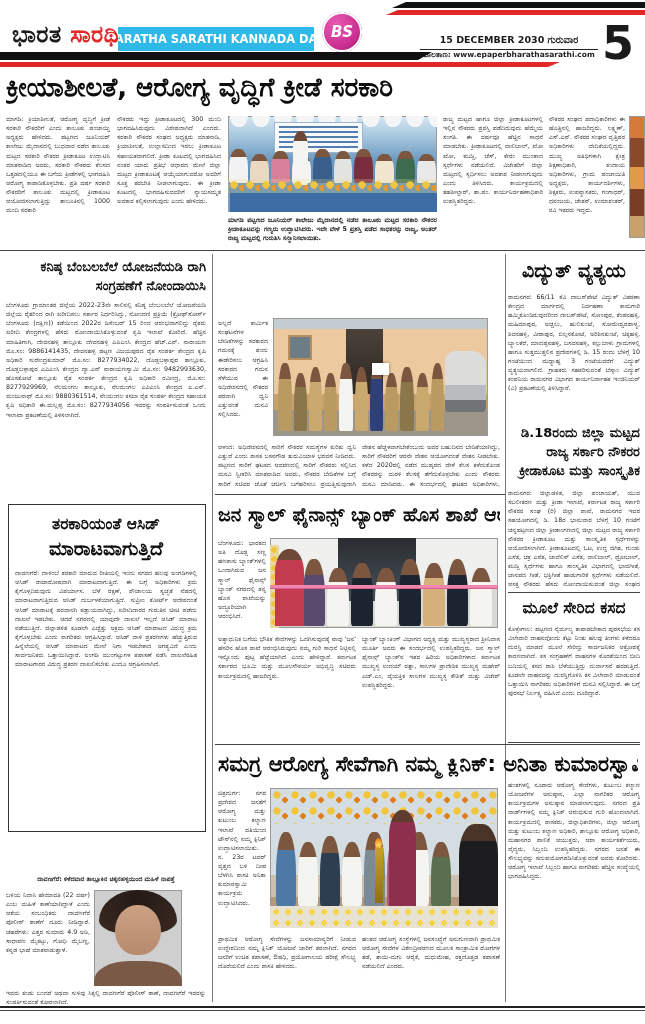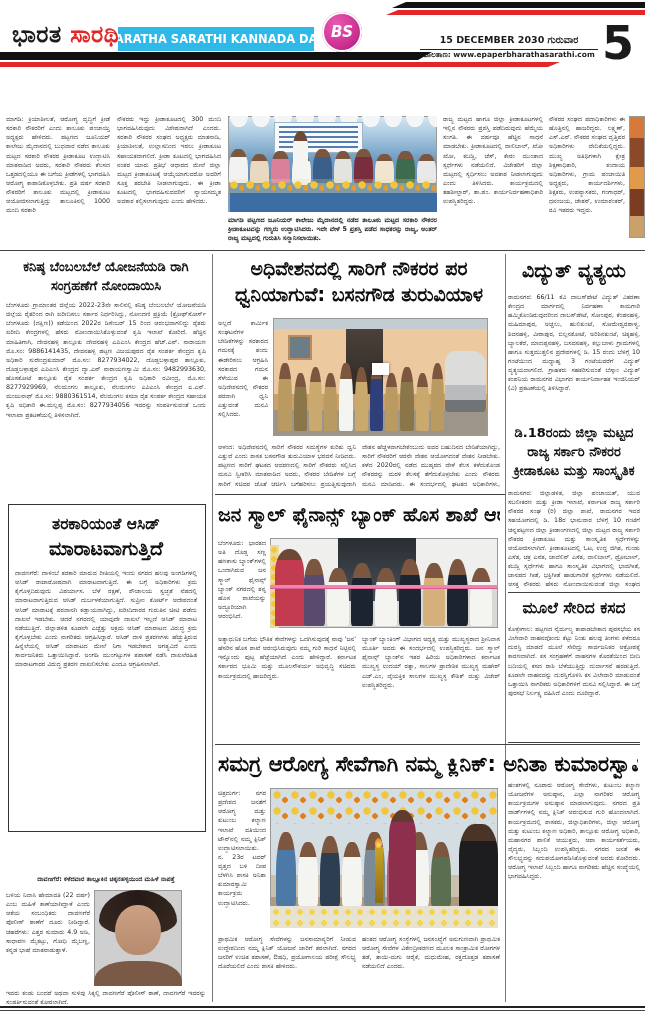--- a/index.html
+++ b/index.html
@@ -16,21 +16,21 @@
          box-shadow:0 0 0 2px #fff inset;}
   .stripe{background:#111;}
   .stripe.red{background:#e12727;}
   .dateline{font-size:9.5px;font-weight:bold;text-align:center;border-bottom:1px solid #222;padding-bottom:3px;white-space:nowrap;}
   .webline{font-size:7.5px;font-weight:bold;text-align:center;white-space:nowrap;color:#222;}
   .pageno{font-size:46px;font-weight:bold;line-height:1;}
   
   .h-lead{font-size:26px;font-weight:bold;white-space:nowrap;overflow:hidden;letter-spacing:0px;color:#0d0d0d;}
   .h-xl{font-size:19px;font-weight:bold;text-align:center;line-height:1.35;overflow:hidden;color:#0d0d0d;}
   .h-lg{font-size:15.5px;font-weight:bold;text-align:center;line-height:1.4;overflow:hidden;color:#0d0d0d;}
-  .h-md{font-size:13px;font-weight:bold;text-align:center;line-height:1.45;overflow:hidden;color:#0d0d0d;}
+  .h-md{font-size:13px;font-weight:bold;text-align:right;line-height:1.45;overflow:hidden;color:#0d0d0d;}
   
   .bt{font-size:6.3px;line-height:1.45;text-align:justify;color:#262626;overflow:hidden;word-break:break-word;}
   .bt.bold{font-weight:bold;}
   .cap{font-size:6.4px;font-weight:bold;line-height:1.4;text-align:justify;color:#222;overflow:hidden;}
   
   .hline{background:#444;height:1px;}
   .hline.thick{height:2px;background:#222;}
   .vline{background:#777;width:1px;}
   .box{border:1.5px solid #333;}
   
@@ -116,20 +116,21 @@
   <div class="abs dateline" style="left:420px;top:34px;width:178px;">15 DECEMBER 2030  ಗುರುವಾರ</div>
   <div class="abs webline" style="left:406px;top:50px;width:206px;">
     <span>ಜಾಲತಾಣ:</span>
     <span>www.epaperbharathasarathi.com</span>
   </div>
   <div class="abs pageno" style="left:602px;top:20px;">5</div>
 
   <div class="abs stripe" style="left:0;top:52px;width:432px;height:8px;clip-path:polygon(0 0,100% 0,calc(100% - 14px) 100%,0 100%);"></div>
   <div class="abs stripe red" style="left:0;top:62px;width:560px;height:5px;clip-path:polygon(0 0,100% 0,calc(100% - 12px) 100%,0 100%);"></div>
 
+  <div class="abs h-lead" style="left:6px;top:72px;width:634px;height:38px;">ಕ್ರೀಯಾಶೀಲತೆ, ಆರೋಗ್ಯ ವೃದ್ಧಿಗೆ ಕ್ರೀಡೆ ಸರಕಾರಿ</div>
 
   <div class="abs bt" style="left:6px;top:114px;width:104px;height:134px;">ಮಾಗಡಿ: ಕ್ರಿಯಾಶೀಲತೆ, ಆರೋಗ್ಯ ವೃದ್ಧಿಗೆ ಕ್ರೀಡೆ ಸರಕಾರಿ ನೌಕರರಿಗೆ ಎಂದು ತಾಲೂಕು ಪಂಚಾಯ್ತಿ ಅಧ್ಯಕ್ಷರು ಹೇಳಿದರು. ಪಟ್ಟಣದ ಜೂನಿಯರ್ ಕಾಲೇಜು ಮೈದಾನದಲ್ಲಿ ಬುಧವಾರ ನಡೆದ ತಾಲೂಕು ಮಟ್ಟದ ಸರಕಾರಿ ನೌಕರರ ಕ್ರೀಡಾಕೂಟ ಉದ್ಘಾಟಿಸಿ ಮಾತನಾಡಿದ ಅವರು, ಸರಕಾರಿ ನೌಕರರು ಕೆಲಸದ ಒತ್ತಡದಲ್ಲಿಯೂ ಈ ಬಗೆಯ ಕ್ರೀಡೆಗಳಲ್ಲಿ ಭಾಗವಹಿಸಿ ಆರೋಗ್ಯ ಕಾಪಾಡಿಕೊಳ್ಳಬೇಕು. ಪ್ರತಿ ವರ್ಷ ಸರಕಾರಿ ನೌಕರರಿಗೆ ತಾಲೂಕು ಮಟ್ಟದಲ್ಲಿ ಕ್ರೀಡಾಕೂಟ ಆಯೋಜಿಸಲಾಗುತ್ತಿದ್ದು ತಾಲೂಕಿನಲ್ಲಿ 1000 ಮಂದಿ ಸರಕಾರಿ</div>
   <div class="abs bt" style="left:117px;top:114px;width:104px;height:134px;">ನೌಕರರು ಇದ್ದು ಕ್ರೀಡಾಕೂಟದಲ್ಲಿ 300 ಮಂದಿ ಭಾಗವಹಿಸಿರುವುದು ವಿಶೇಷವಾಗಿದೆ ಎಂದರು. ಸರಕಾರಿ ನೌಕರರ ಸಂಘದ ಅಧ್ಯಕ್ಷರು ಮಾತನಾಡಿ, ಕ್ರಿಯಾಶೀಲತೆ, ಉಲ್ಲಾಸದಿಂದ ಇರಲು ಕ್ರೀಡಾಕೂಟ ಸಹಾಯಕವಾಗಲಿದೆ. ಕ್ರೀಡಾ ಕೂಟದಲ್ಲಿ ಭಾಗವಹಿಸಿದ ನಂತರ ಯಾರು ಪ್ರತಿಭೆ ಆಧಾರದ ಮೇಲೆ ಜಿಲ್ಲಾ ಮಟ್ಟದ ಕ್ರೀಡಾಕೂಟಕ್ಕೆ ಆಯ್ಕೆಯಾಗುವರೋ ಅವರಿಗೆ ಸೂಕ್ತ ತರಬೇತಿ ನೀಡಲಾಗುವುದು. ಈ ಕ್ರೀಡಾ ಕೂಟದಲ್ಲಿ ಭಾಗವಹಿಸುವವರಿಗೆ ನ್ಯಾಯಸಮ್ಮತ ಅವಕಾಶ ಕಲ್ಪಿಸಲಾಗುವುದು ಎಂದು ಹೇಳಿದರು.</div>
 
   <div class="photo ph1" style="left:228px;top:116px;width:209px;height:96px;">
     <div class="drape"></div>
     <div class="bann">
         <i></i>
       </div>
     <div class="ppl" style="left:0;right:0;top:28%;height:42%;">
@@ -154,21 +155,20 @@
   <div class="abs bt" style="left:549px;top:114px;width:76px;height:134px;">ನೌಕರರ ಸಂಘದ ಪದಾಧಿಕಾರಿಗಳು ಈ ಹೊತ್ತಿನಲ್ಲಿ ಹಾಜರಿದ್ದರು. ಲಕ್ಷ್ಮಣ್, ಎಸ್.ಎನ್. ನೌಕರರ ಸಂಘದ ವೃತ್ತಿಪರ ಅಧಿಕಾರಿಗಳು ವೇದಿಕೆಯಲ್ಲಿದ್ದರು. ಮುಖ್ಯ ಅತಿಥಿಗಳಾಗಿ ಕ್ಷೇತ್ರ ಶಿಕ್ಷಣಾಧಿಕಾರಿ, ಕಂದಾಯ ಅಧಿಕಾರಿಗಳು, ಗ್ರಾಮ ಪಂಚಾಯಿತಿ ಅಧ್ಯಕ್ಷರು, ಕಾರ್ಯದರ್ಶಿಗಳು, ಶಿಕ್ಷಕರು, ಉಪನ್ಯಾಸಕರು, ಗಂಗಾಧರ್, ಧನಂಜಯ, ಚೇತನ್, ಉಮಾಶಂಕರ್, ರವಿ ಇತರರು ಇದ್ದರು.</div>
   <div class="photo ph6" style="left:629px;top:116px;width:16px;height:122px;"></div>
 
   <div class="abs hline" style="left:0;top:250px;width:645px;"></div>
   <div class="abs vline" style="left:212px;top:254px;height:748px;"></div>
   <div class="abs vline" style="left:505px;top:254px;height:748px;"></div>
 
   <div class="abs h-md" style="left:6px;top:258px;width:200px;height:38px;">ಕನಿಷ್ಠ ಬೆಂಬಲಬೆಲೆ ಯೋಜನೆಯಡಿ ರಾಗಿ ಸಂಗ್ರಹಣೆಗೆ ನೋಂದಾಯಿಸಿ</div>
   <div class="abs bt" style="left:6px;top:300px;width:200px;height:190px;">ಬೆಂಗಳೂರು ಗ್ರಾಮಾಂತರ ಜಿಲ್ಲೆಯ 2022-23ನೇ ಸಾಲಿನಲ್ಲಿ ಕನಿಷ್ಠ ಬೆಂಬಲಬೆಲೆ ಯೋಜನೆಯಡಿ ಜಿಲ್ಲೆಯ ರೈತರಿಂದ ರಾಗಿ ಖರೀದಿಸಲು ಸರ್ಕಾರ ನಿರ್ಧರಿಸಿದ್ದು, ನೋಂದಣಿ ಪ್ರಕ್ರಿಯೆ (ಕ್ರೋಫ್‌ಸೋರ್ಸ್ ಬೆಂಗಳೂರು (ದಕ್ಷಿಣ)) ಕಡೆಯಿಂದ 2022ರ ಡಿಸೆಂಬರ್ 15 ರಿಂದ ಆರಂಭವಾಗಲಿದ್ದು ರೈತರು ಖರೀದಿ ಕೇಂದ್ರಗಳಲ್ಲಿ ಹೆಸರು ನೋಂದಾಯಿಸಿಕೊಳ್ಳುವಂತೆ ಕೃಷಿ ಇಲಾಖೆ ಕೋರಿದೆ. ಹೆಚ್ಚಿನ ಮಾಹಿತಿಗಾಗಿ, ದೇವನಹಳ್ಳಿ ತಾಲ್ಲೂಕು ದೇವನಹಳ್ಳಿ ಎಪಿಎಂಸಿ ಕೇಂದ್ರದ ಹೆಚ್.ಎನ್. ನಾರಾಯಣ ಮೊ.ಸಂ: 9886141435, ದೇವನಹಳ್ಳಿ ಪಟ್ಟಣ ವಿಜಯಪುರದ ರೈತ ಸಂಪರ್ಕ ಕೇಂದ್ರದ ಕೃಷಿ ಅಧಿಕಾರಿ ಸುರೇಂದ್ರಕುಮಾರ್ ಮೊ.ಸಂ: 8277934022, ದೊಡ್ಡಬಳ್ಳಾಪುರ ತಾಲ್ಲೂಕು, ದೊಡ್ಡಬಳ್ಳಾಪುರ ಎಪಿಎಂಸಿ ಕೇಂದ್ರದ ದ್ಯಾ.ಎನ್ ನಾರಾಯಣಸ್ವಾಮಿ ಮೊ.ಸಂ: 9482993630, ಹೊಸಕೋಟೆ ತಾಲ್ಲೂಕು ರೈತ ಸಂಪರ್ಕ ಕೇಂದ್ರದ ಕೃಷಿ ಅಧಿಕಾರಿ ರವೀಂದ್ರ, ಮೊ.ಸಂ: 8277929969, ನೆಲಮಂಗಲ ತಾಲ್ಲೂಕು, ನೆಲಮಂಗಲ ಎಪಿಎಂಸಿ ಕೇಂದ್ರದ ಏ.ಎನ್. ಮಂಜುನಾಥ್ ಮೊ.ಸಂ: 9880361514, ನೆಲಮಂಗಲ ಕಸಬಾ ರೈತ ಸಂಪರ್ಕ ಕೇಂದ್ರದ ಸಹಾಯಕ ಕೃಷಿ ಅಧಿಕಾರಿ ಈ.ಮಲ್ಲಪ್ಪ ಮೊ.ಸಂ: 8277934056 ಇವರನ್ನು ಸಂಪರ್ಕಿಸುವಂತೆ ಒಂದು ಇಲಾಖಾ ಪ್ರಕಟಣೆಯಲ್ಲಿ ತಿಳಿಸಲಾಗಿದೆ.</div>
 
-  <div class="abs h-xl" style="left:218px;top:256px;width:282px;height:56px;">ಅಧಿವೇಶನದಲ್ಲಿ ಸಾರಿಗೆ ನೌಕರರ ಪರ ಧ್ವನಿಯಾಗುವೆ: ಬಸನಗೌಡ ತುರುವಿಯಾಳ</div>
   <div class="abs bt" style="left:218px;top:318px;width:50px;height:118px;">ಅಲ್ಲದೆ ಕಾರ್ಮಿಕ ಸಂಘಟನೆಗಳ ಬೇಡಿಕೆಗಳನ್ನು ಸರಕಾರದ ಗಮನಕ್ಕೆ ತಂದು ಈಡೇರಿಸಲು ಆಗ್ರಹಿಸಿ ಸರಕಾರದ ಗಮನ ಸೆಳೆಯುವ ಈ ಅಧಿವೇಶನದಲ್ಲಿ ನೌಕರರ ಪರವಾಗಿ ಧ್ವನಿ ಎತ್ತುವಂತೆ ಮನವಿ ಸಲ್ಲಿಸಿದರು.</div>
 
   <div class="photo ph2" style="left:273px;top:318px;width:215px;height:118px;">
     <div class="win"></div>
     <div class="door"></div>
     <div class="suv"></div>
     <div class="ppl" style="left:2%;right:20%;top:28%;height:68%;">
         <span class="person" style="--shirt: #b99b62;"></span>
         <span class="person" style="--shirt: #8a7648;"></span>
         <span class="person" style="--shirt: #caa96e;"></span>

